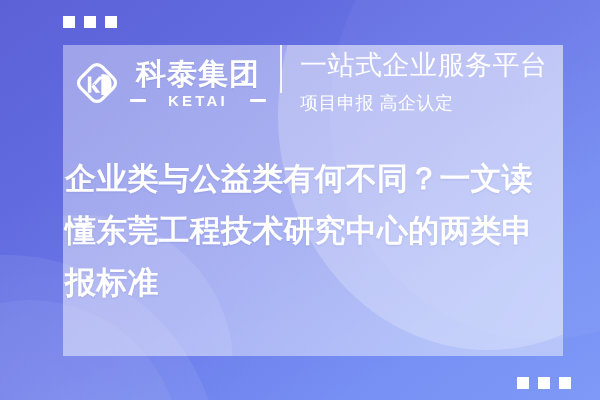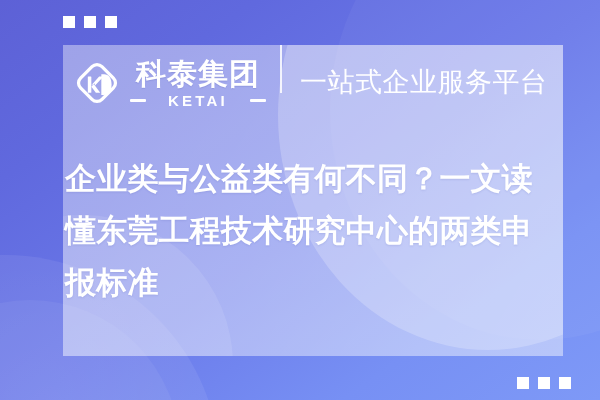--- a/index.html
+++ b/index.html
@@ -246,20 +246,21 @@
             <span class="brand-en">KETAI</span>
             <span class="brand-rule"></span>
           </div>
         </div>
       </div>
 
       <div class="divider"></div>
 
       <div class="tagline">
         <div class="tagline-main">一站式企业服务平台</div>
+        <div class="tagline-sub">项目申报 高企认定</div>
       </div>
 
     </div>
 
     <div class="title">企业类与公益类有何不同？一文读懂东莞工程技术研究中心的两类申报标准</div>
   </div>
 
   <div class="dots dots-br">
     <span class="sq"></span>
     <span class="sq"></span>

